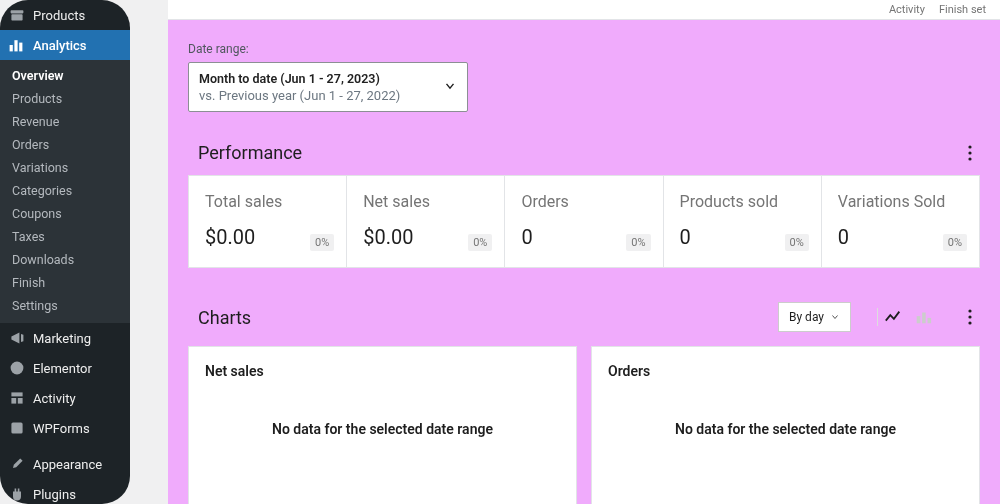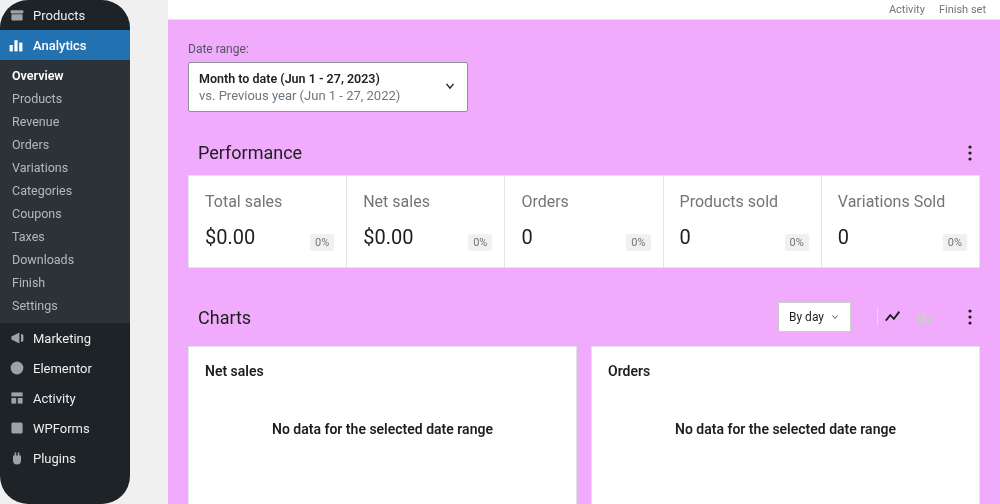--- a/index.html
+++ b/index.html
@@ -231,20 +231,28 @@
       </span>
     <span>Activity</span>
   </div>
   <div class="side-top">
     <span class="ico">
         <svg width="16" height="16" viewBox="0 0 20 20" class="icon-svg">
           <rect x="3" y="3" width="14" height="14" rx="2"></rect>
         </svg>
       </span>
     <span>WPForms</span>
+  </div>
+  <div class="side-top" style="margin-top:6px">
+    <span class="ico">
+        <svg width="16" height="16" viewBox="0 0 20 20" class="icon-svg">
+          <path d="M14 3l3 3-8 8-4 1 1-4 8-8z"></path>
+        </svg>
+      </span>
+    <span>Appearance</span>
   </div>
   <div class="side-top">
     <span class="ico">
         <svg width="16" height="16" viewBox="0 0 20 20" class="icon-svg">
           <path d="M7 3v4H5v6a5 5 0 0010 0V7h-2V3h-2v4H9V3H7z"></path>
         </svg>
       </span>
     <span>Plugins</span>
   </div>
 

